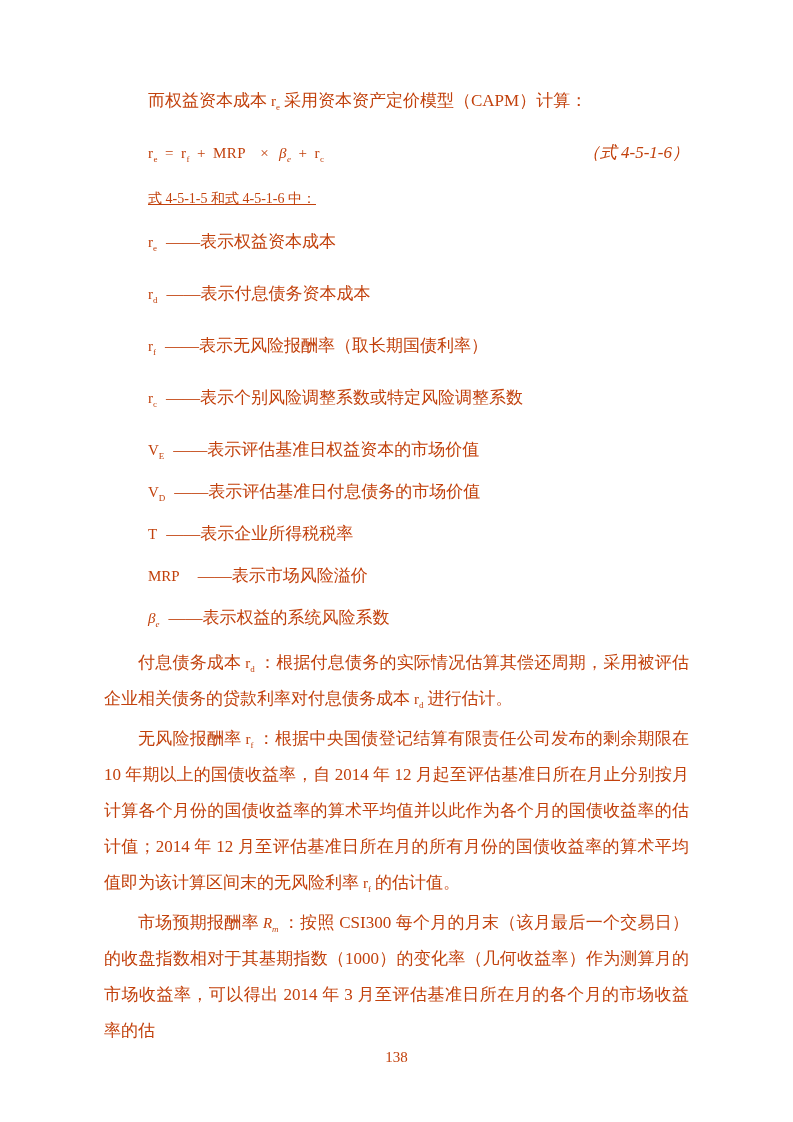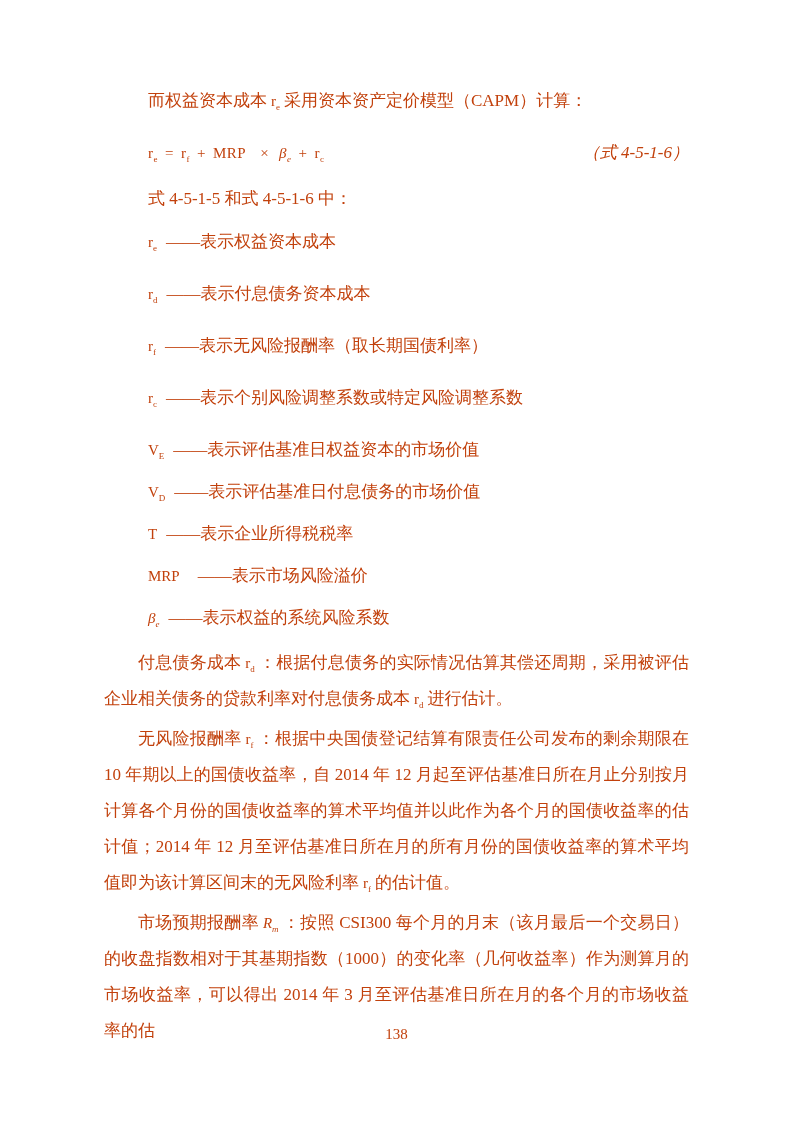--- a/index.html
+++ b/index.html
@@ -39,24 +39,25 @@
     gap: 20px;
   }
   .formula { font-size: 15px; letter-spacing: 0.5px; }
   .formula .op { margin: 0 7px; }
   .formula .mul { margin: 0 10px 0 14px; }
   .formula-label { font-size: 17px; font-style: italic; }
   sub { font-size: 9px; line-height: 0; }
   .it { font-style: italic; }
   
   .note {
-    font-size: 17px;
+    font-size: 14px;
     line-height: 26px;
     padding-left: 44px;
     margin-bottom: 18px;
+    text-decoration: underline;
   }
   
   .def {
     padding-left: 44px;
     font-size: 17px;
     line-height: 24px;
     display: flex;
     align-items: baseline;
   }
   .def .sym { font-size: 15px; margin-right: 9px; white-space: nowrap; }
@@ -74,21 +75,21 @@
   .para + .para { margin-top: 4px; }
   .pvar {
     font-size: 15px;
     margin: 0 4px;
     text-indent: 0;
     display: inline-block;
   }
   
   .page-number {
     position: absolute;
-    top: 1026px;
+    top: 1049px;
     left: 0;
     width: 100%;
     text-align: center;
     font-size: 15px;
   }
 </style>
 </head>
 <body>
 
 <div class="page">

